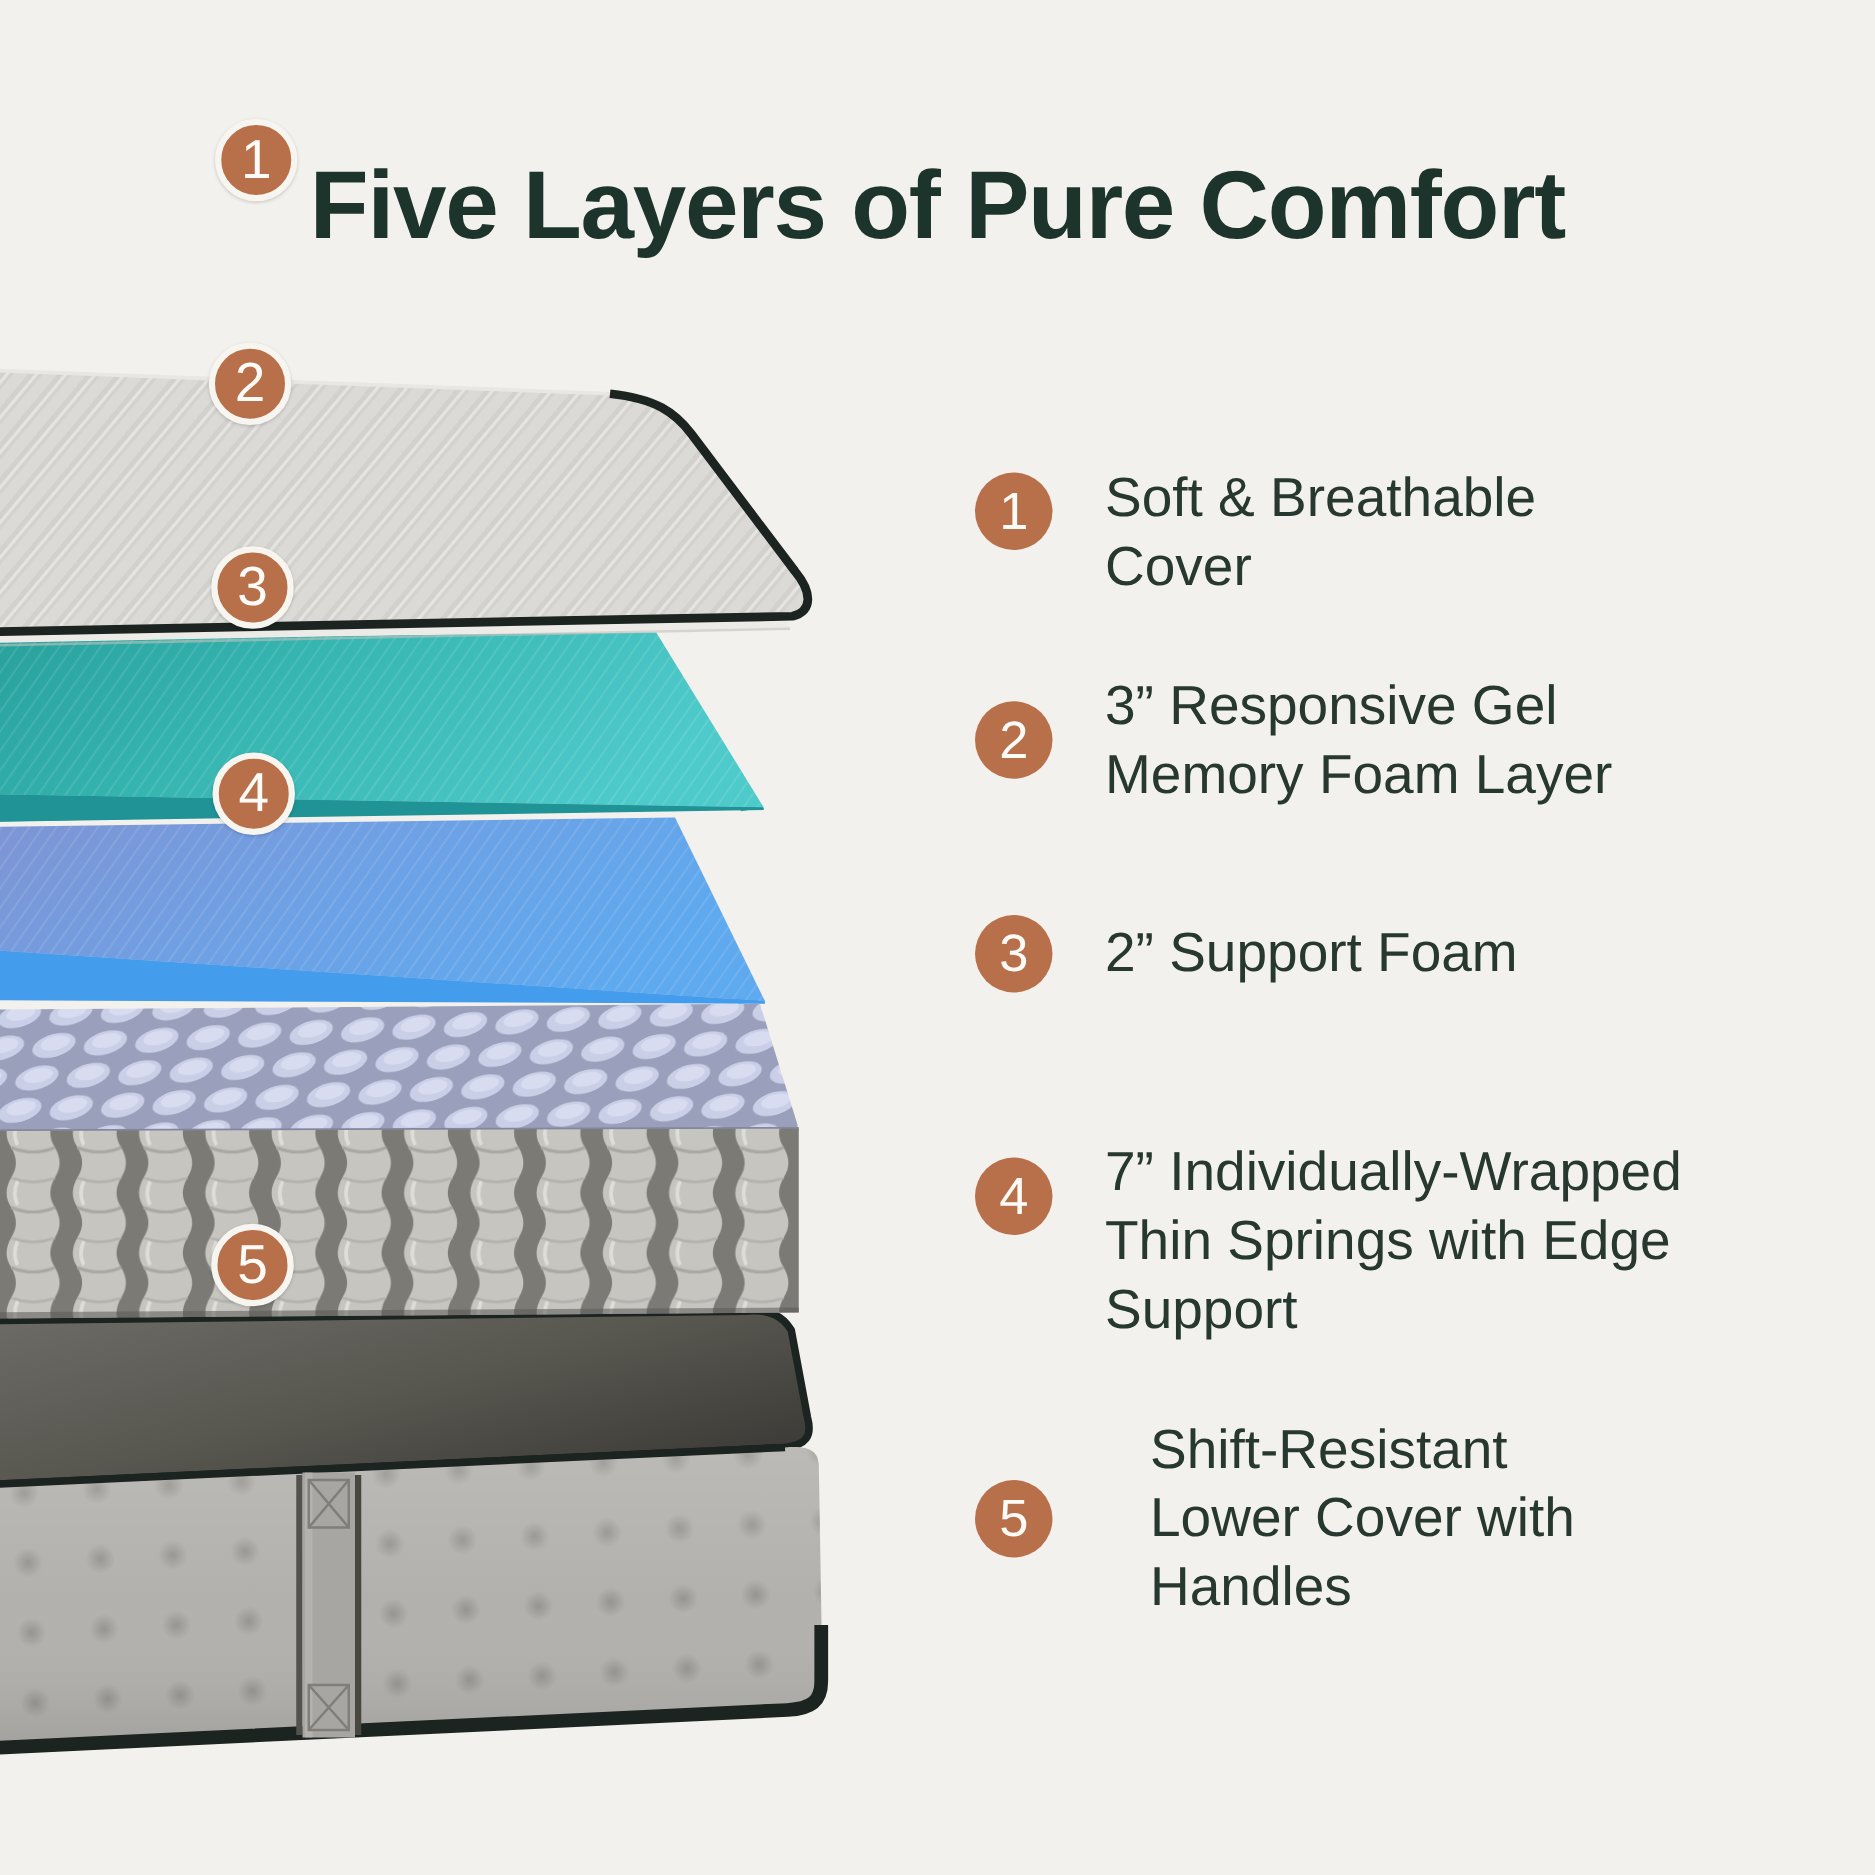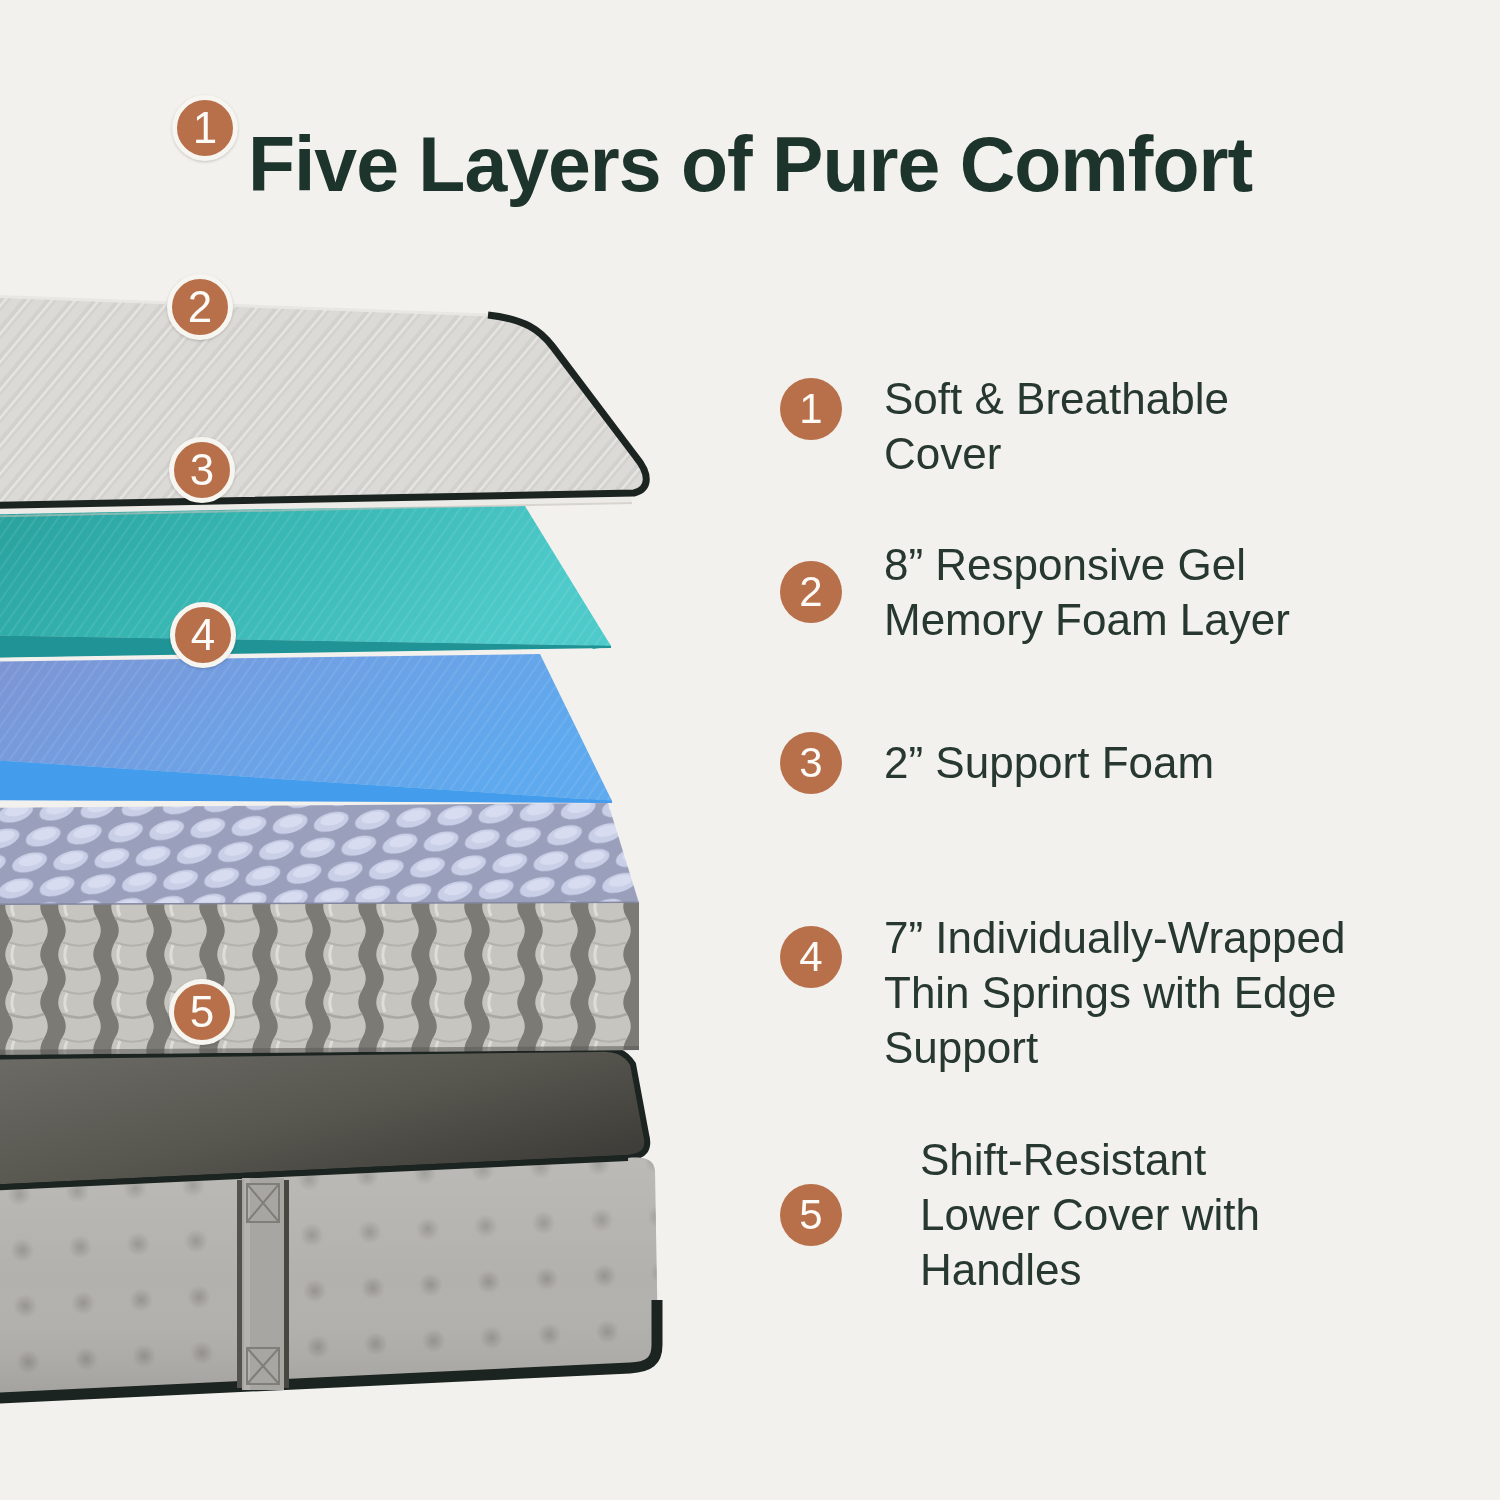--- a/index.html
+++ b/index.html
@@ -183,21 +183,21 @@
 
   <div>
     <div class="legend-badge" style="left:780px; top:378px;">
         <span>1</span>
       </div>
     <div class="legend-label" style="top:354px; width:430px;margin-top:17px;">Soft &amp; Breathable Cover</div>
 
     <div class="legend-badge" style="left:780px; top:561px;">
         <span>2</span>
       </div>
-    <div class="legend-label" style="top:537px; width:515px;">8” Responsive Gel Memory Foam Layer</div>
+    <div class="legend-label" style="top:537px; width:515px;">3” Responsive Gel Memory Foam Layer</div>
 
     <div class="legend-badge" style="left:780px; top:732px;">
         <span>3</span>
       </div>
     <div class="legend-label" style="top:735px; width:620px;">2” Support Foam</div>
 
     <div class="legend-badge" style="left:780px; top:926px;">
         <span>4</span>
       </div>
     <div class="legend-label" style="top:910px; width:490px;">7” Individually-Wrapped Thin Springs with Edge Support</div>

